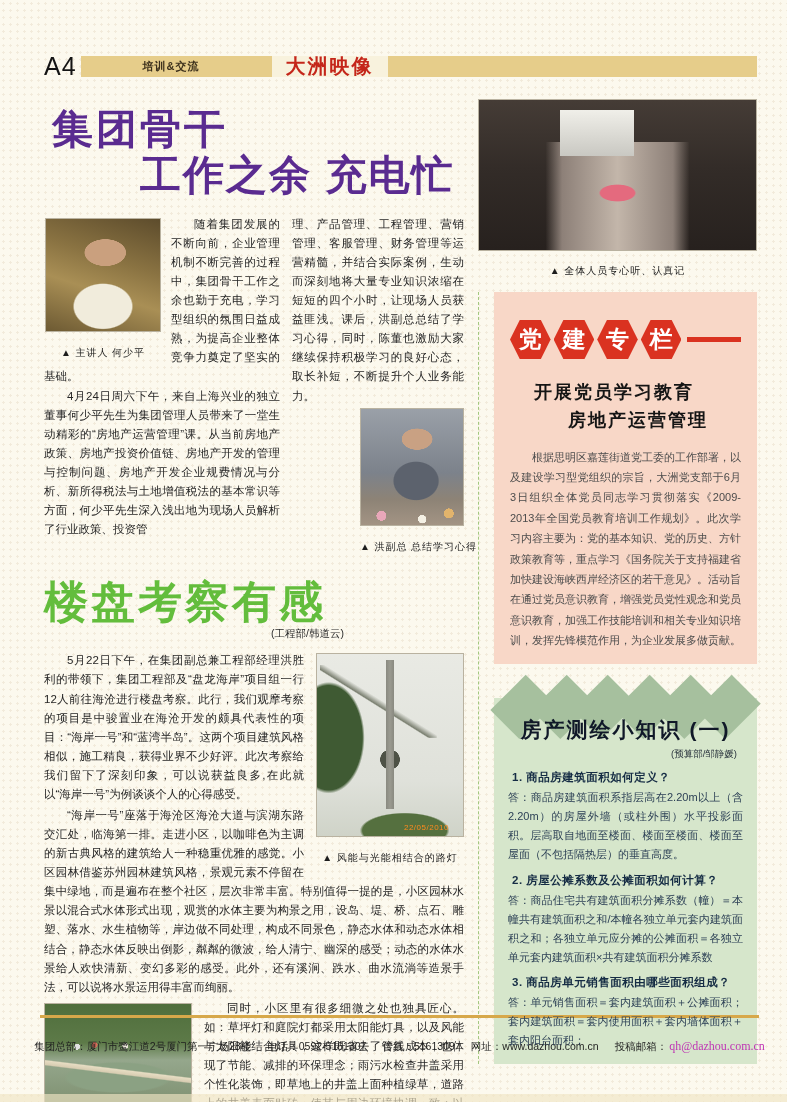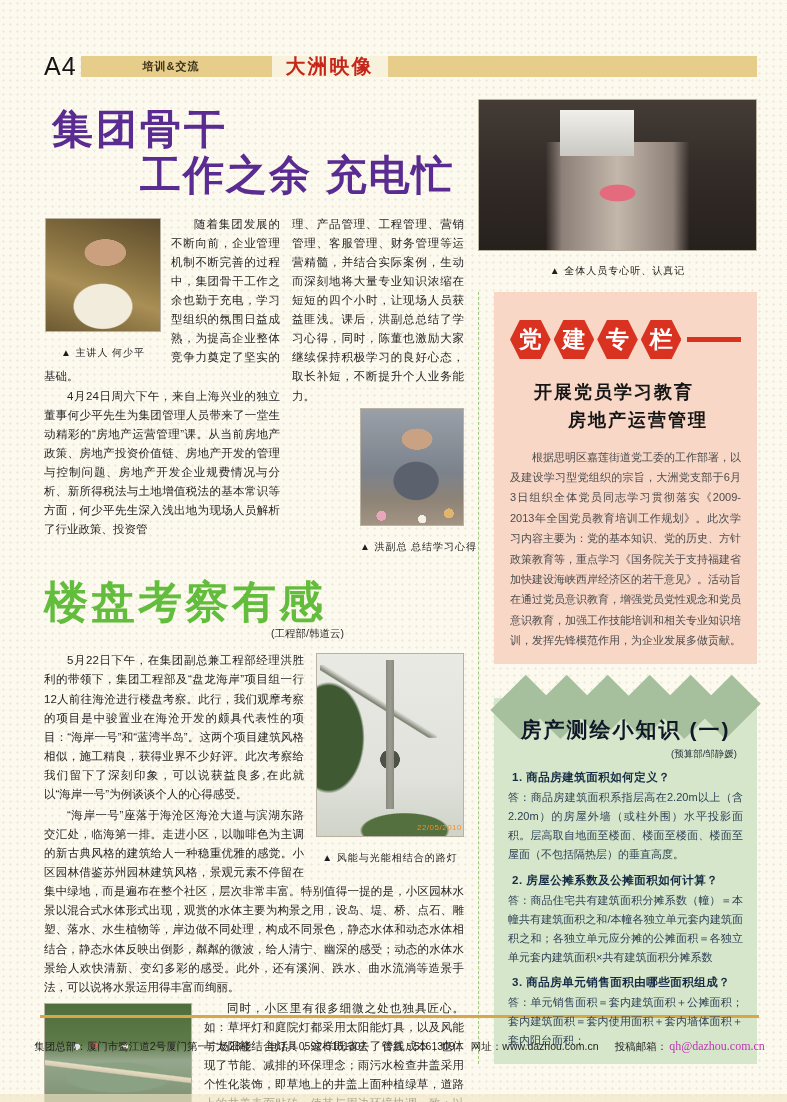--- a/index.html
+++ b/index.html
@@ -33,21 +33,21 @@
   .bodytxt p { text-indent:2em; }
   .bodytxt p.noindent { text-indent:0; }
   .a1cols { display:flex; gap:12px; margin-top:16px; }
   .a1c1 { width:236px; }
   .a1c2 { flex:1; min-width:0; }
   
   figure { page-break-inside:avoid; }
   .fig-cap { font-family:"Liberation Serif","DejaVu Serif",serif; font-size:10px; color:#1d1d1d;
              text-align:center; padding-top:13px; letter-spacing:1px; white-space:nowrap; }
   .ph { position:relative; border:1px solid #b9b2a0; }
-  .ts { position:absolute; right:1px; bottom:2px; font-size:8px; color:#ff8b1e; letter-spacing:.5px; }
+  .ts { position:absolute; right:14px; bottom:2px; font-size:8px; color:#ff8b1e; letter-spacing:.5px; }
   .fig-speaker { float:left; width:116px; margin:3px 10px 2px 1px; }
   .fig-speaker .ph { height:114px;
       background:
         radial-gradient(ellipse 34px 22px at 52% 30%, #caa07e 60%, transparent 62%),
         radial-gradient(ellipse 52px 40px at 50% 78%, #f1ecdc 55%, transparent 58%),
         linear-gradient(18deg, #6d5a33 0%, #a98f55 38%, #8a7342 62%, #5d4c2c 100%); }
   .fig-vp { float:right; width:104px; margin:2px 0 2px 18px; }
   .fig-vp .ph { height:118px;
       background:
         radial-gradient(ellipse 26px 18px at 55% 26%, #c9a183 58%, transparent 60%),

